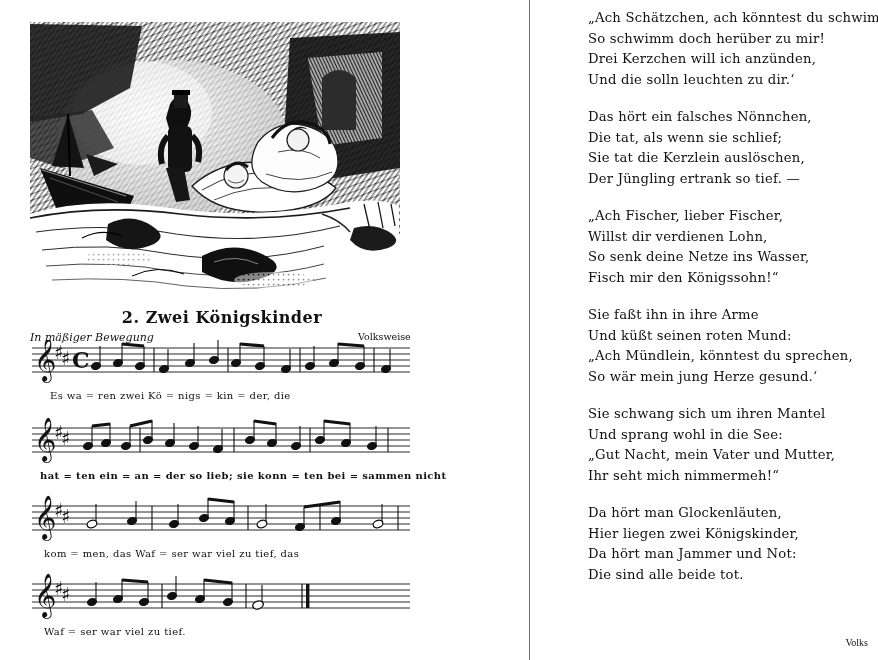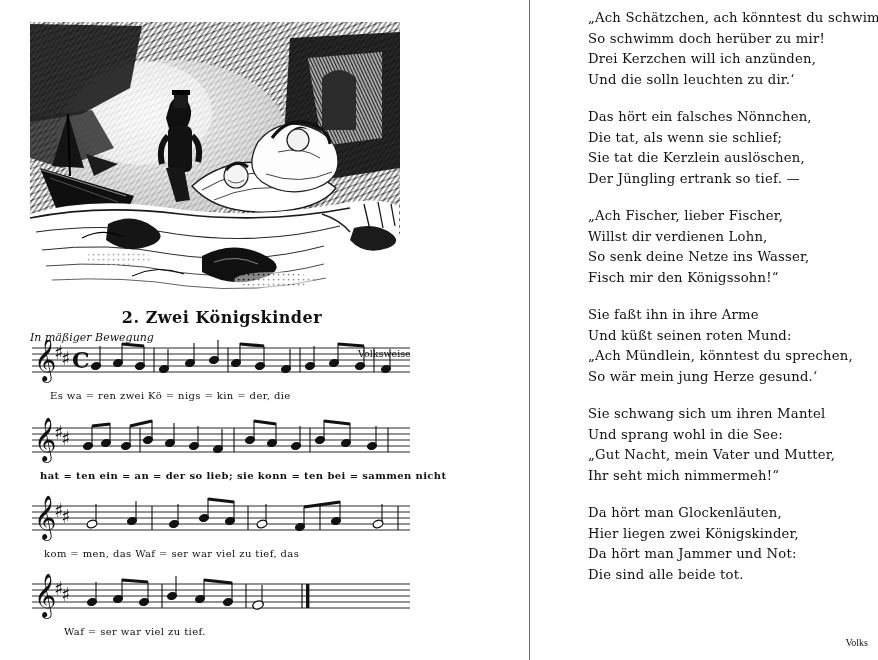--- a/index.html
+++ b/index.html
@@ -56,21 +56,21 @@
     left: 30px;
     top: 331px;
     font-family: "DejaVu Serif", serif;
     font-size: 11px;
     font-style: italic;
     color: #101010;
   }
   .source-mark {
     position: absolute;
     left: 358px;
-    top: 348px;
+    top: 331px;
     font-family: "DejaVu Serif", serif;
     font-size: 9.5px;
     color: #101010;
   }
 
   .score {
     position: absolute;
     left: 18px;
     top: 340px;
     width: 400px;
@@ -450,21 +450,21 @@
           <g stroke-width="1.2">
             <line x1="284" y1="244" x2="284" y2="268"></line>
           </g>
           <rect x="288" y="244" width="3.4" height="24" fill="#111111" stroke="none"></rect>
         </g>
       </svg>
 
       <div class="lyric-line" style="left:32px; top:50px;">Es  wa = ren  zwei  Kö = nigs = kin = der,  die</div>
       <div class="lyric-line" style="left:22px; top:130px;font-weight:bold;">hat = ten ein = an = der so lieb;  sie konn = ten bei = sammen nicht</div>
       <div class="lyric-line" style="left:26px; top:208px;">kom = men,  das  Waf = ser  war  viel  zu  tief,  das</div>
-      <div class="lyric-line" style="left:26px; top:286px;margin-left:20px;">Waf = ser  war  viel  zu  tief.</div>
+      <div class="lyric-line" style="left:26px; top:286px;">Waf = ser  war  viel  zu  tief.</div>
     </div>
   </div>
 
   <div class="gutter-rule"></div>
 
   <div class="right-col">
     <div class="verses">
 
       <div class="verse">
         <div class="verse-line">„Ach Schätzchen, ach könntest du schwimmen,</div>

